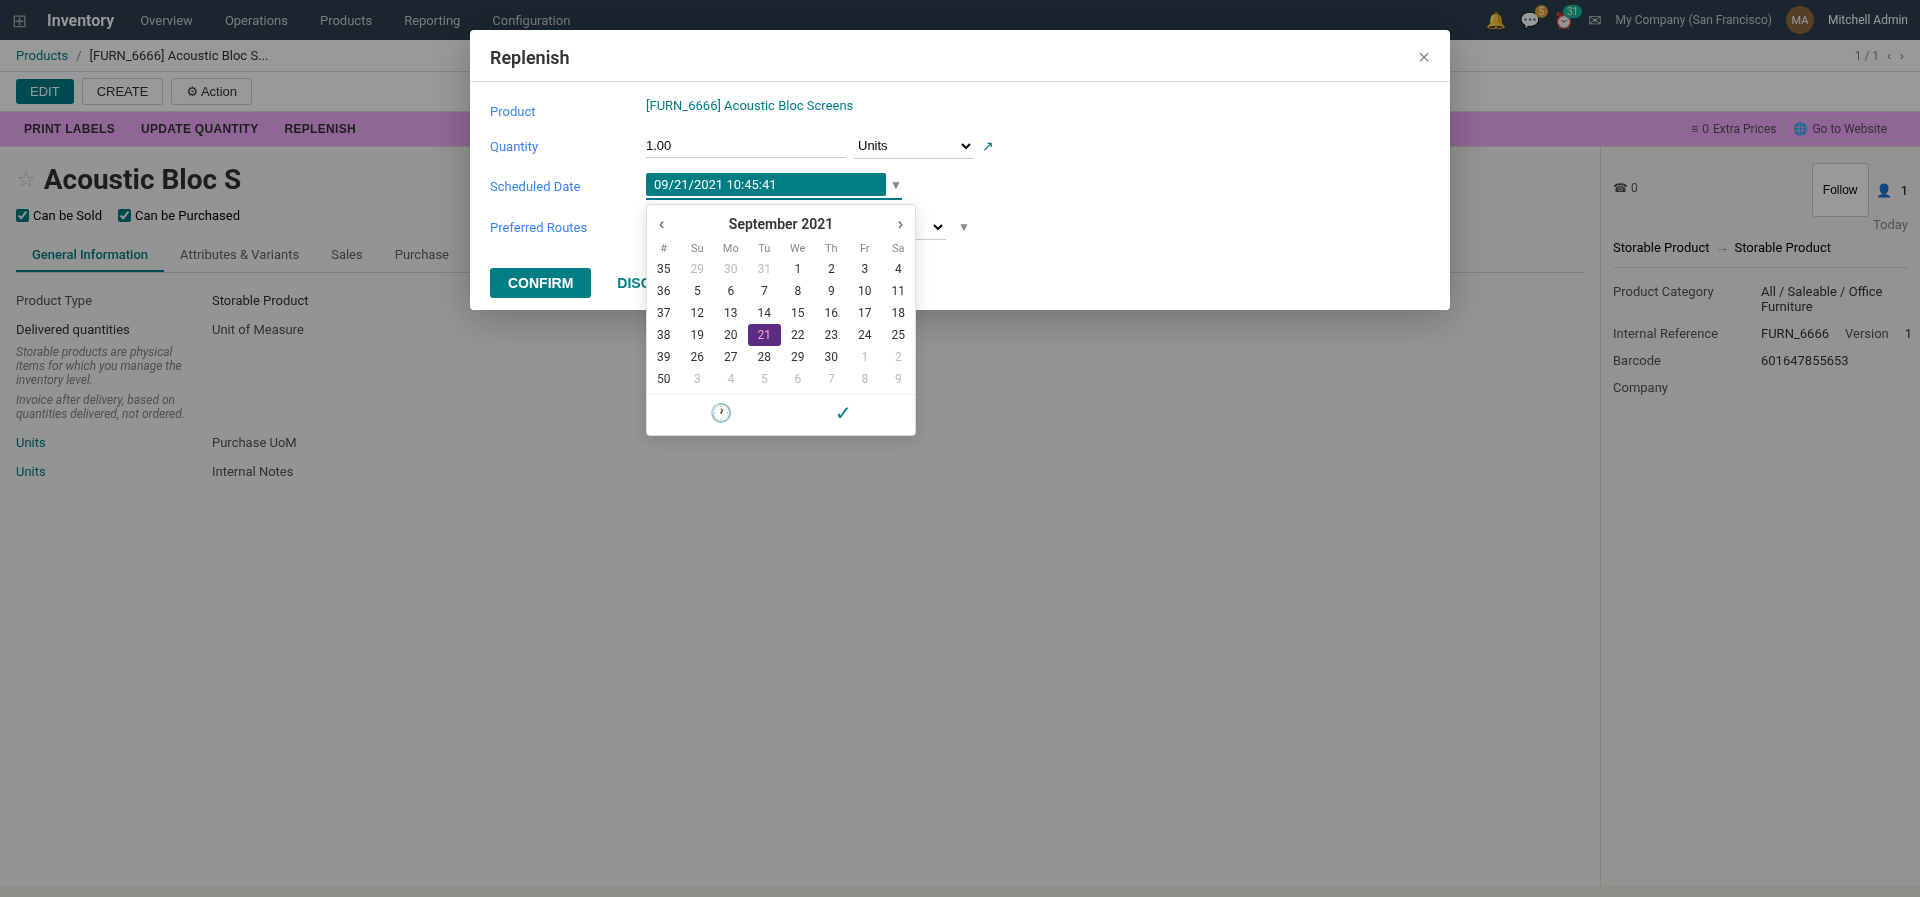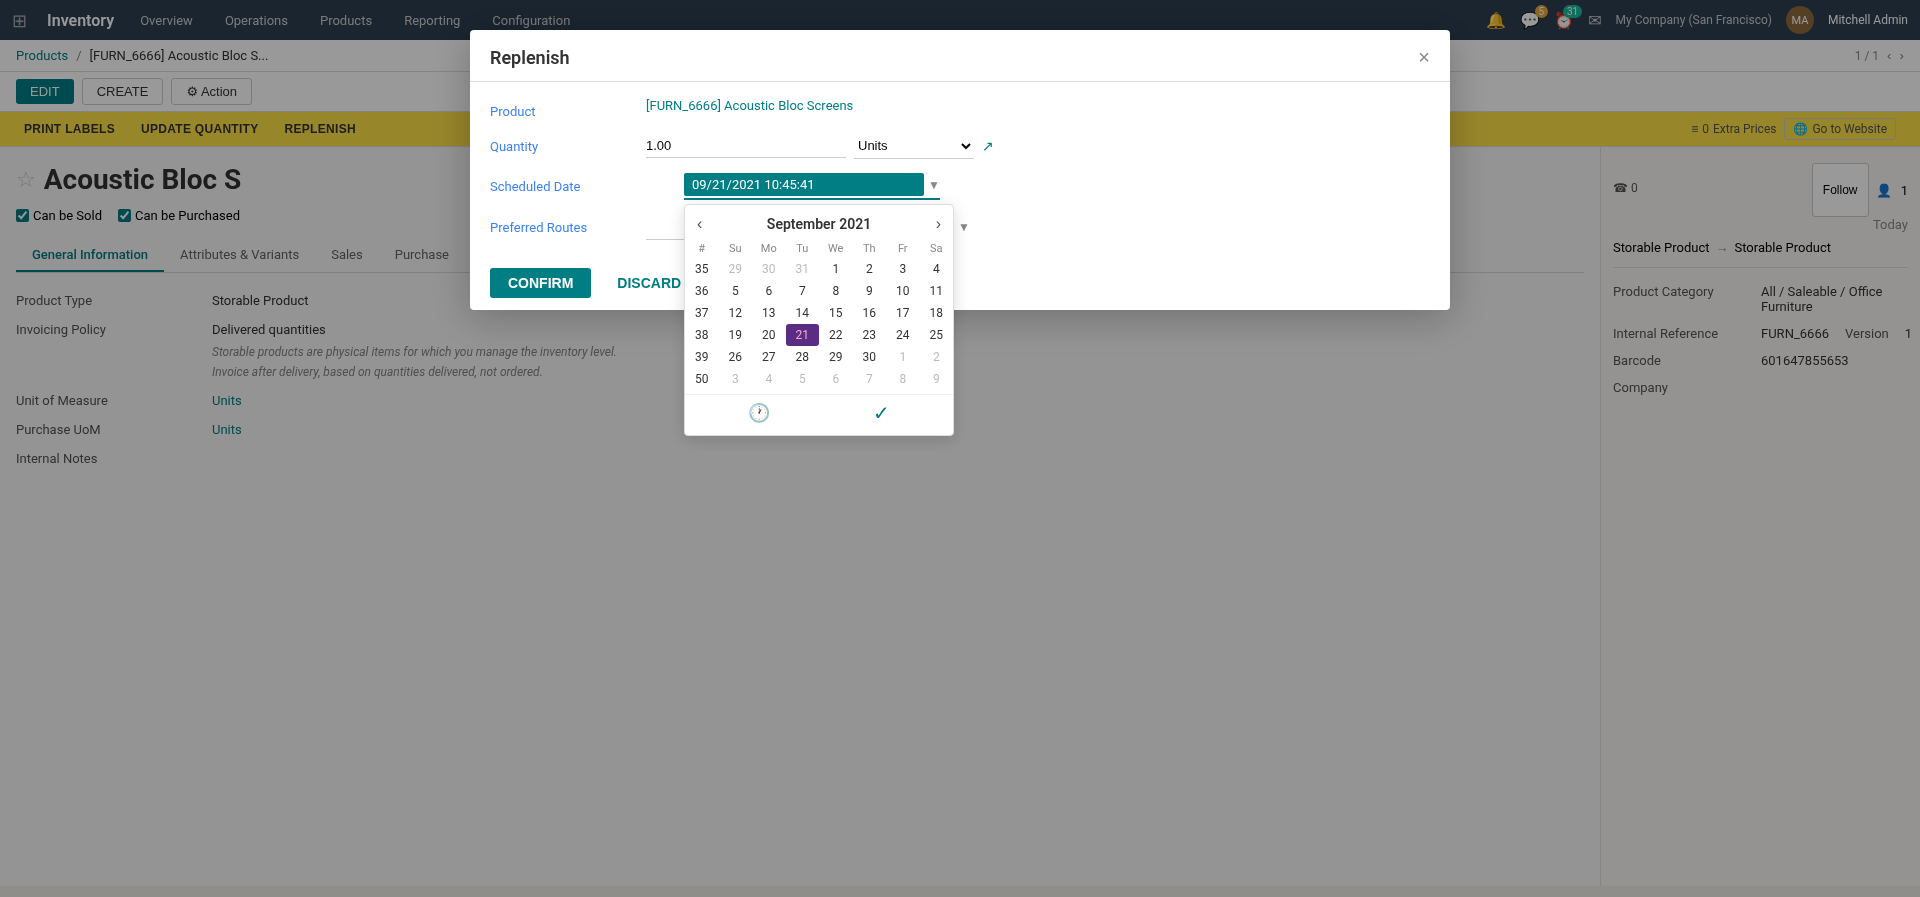--- a/index.html
+++ b/index.html
@@ -58,21 +58,21 @@
       align-items: center;
       gap: 8px;
       border-bottom: 1px solid #e0ddd8;
     }
     .btn-edit { background: #017e84; color: #fff; border: none; padding: 5px 14px; border-radius: 3px; cursor: pointer; font-size: 13px; font-weight: 500; }
     .btn-create { background: #fff; color: #333; border: 1px solid #ccc; padding: 5px 14px; border-radius: 3px; cursor: pointer; font-size: 13px; }
     .btn-action { background: #fff; color: #333; border: 1px solid #ccc; padding: 5px 14px; border-radius: 3px; cursor: pointer; font-size: 13px; }
 
     
     .sub-toolbar {
-      background: #fde047;
+      background: #f0abfc;
       padding: 6px 16px;
       display: flex;
       align-items: center;
       gap: 10px;
       border-bottom: 1px solid #e0ddd8;
     }
     .sub-btn { background: transparent; color: #333; border: none; padding: 4px 8px; cursor: pointer; font-size: 12px; font-weight: 600; text-transform: uppercase; letter-spacing: 0.3px; }
 
     
     .page-body {
@@ -218,21 +218,21 @@
       align-items: center;
       justify-content: space-around;
       padding: 6px 12px 2px;
       border-top: 1px solid #eee;
       margin-top: 4px;
     }
     .cal-footer-btn { background: none; border: none; font-size: 18px; cursor: pointer; color: #555; }
     .cal-footer-check { color: #017e84; font-size: 20px; }
 
     
-    .date-field-wrapper { position: relative; margin-left: 38px; }
+    .date-field-wrapper { position: relative; }
     .date-dropdown-arrow { color: #888; font-size: 12px; margin-left: 4px; }
   </style>
 </head>
 <body>
 
 <div class="top-nav">
   <span class="app-grid">⊞</span>
   <span class="app-name">Inventory</span>
   <span class="nav-item">Overview</span>
   <span class="nav-item">Operations</span>
@@ -311,21 +311,20 @@
       <div class="tab active">General Information</div>
       <div class="tab">Attributes &amp; Variants</div>
       <div class="tab">Sales</div>
       <div class="tab">Purchase</div>
     </div>
 
     <div class="form-section">
       <span class="form-label">Product Type</span>
       <span class="form-value">Storable Product</span>
 
-      <span class="form-label">Invoicing Policy</span>
       <div>
         <div class="form-value">Delivered quantities</div>
         <div class="form-value italic" style="margin-top:4px;">Storable products are physical items for which you manage the inventory level.</div>
         <div class="form-value italic" style="margin-top:2px;">Invoice after delivery, based on quantities delivered, not ordered.</div>
       </div>
 
       <span class="form-label">Unit of Measure</span>
       <span class="form-value link">Units</span>
 
       <span class="form-label">Purchase UoM</span>

